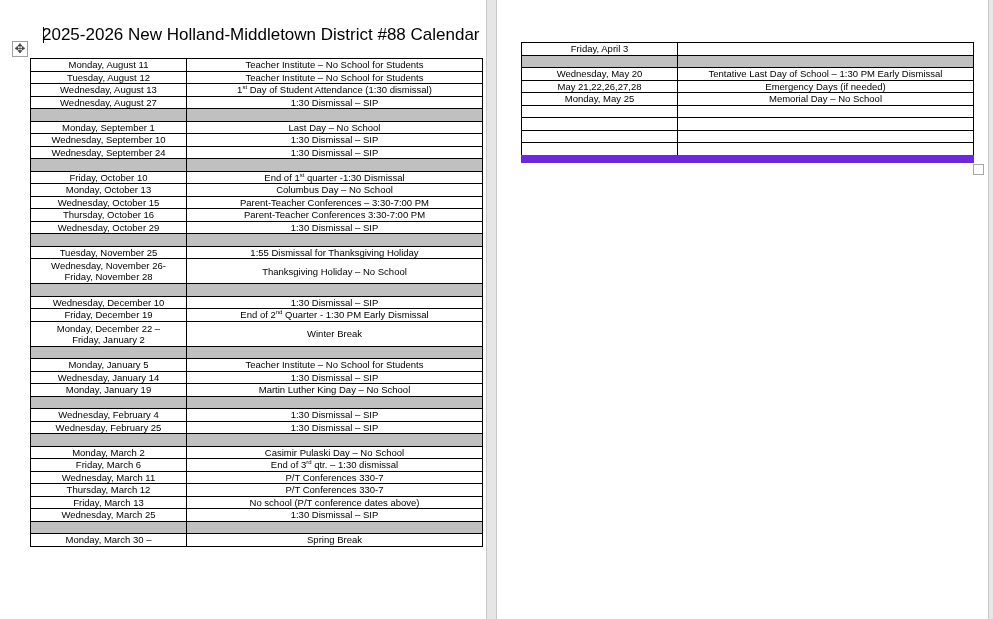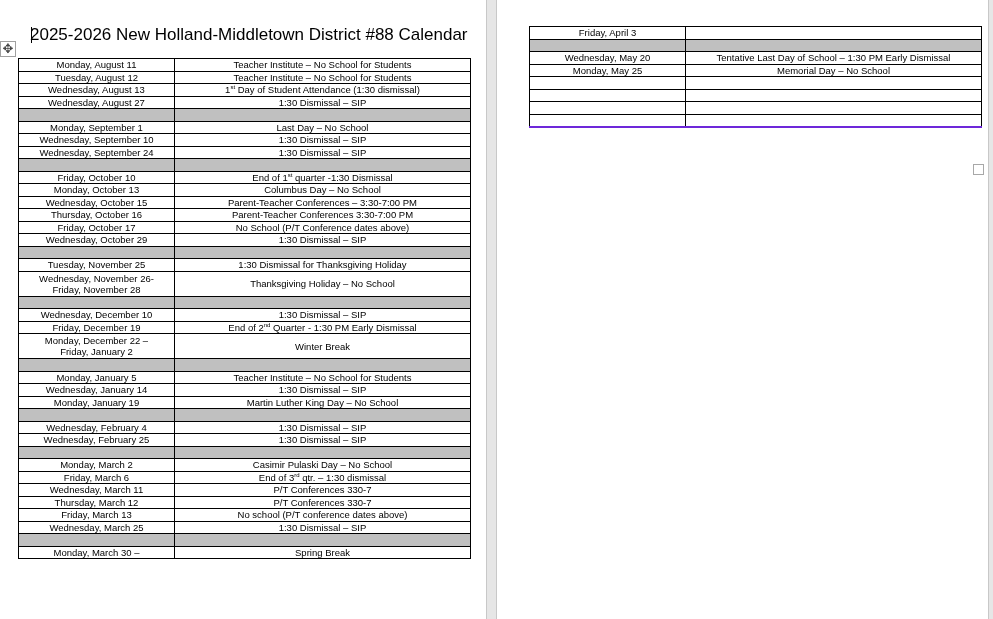--- a/index.html
+++ b/index.html
@@ -3,21 +3,21 @@
 <meta charset="utf-8">
 <style>
   html, body { margin:0; padding:0; }
   body {
     width:993px; height:619px; overflow:hidden; position:relative;
     background:#ffffff;
     font-family:"Liberation Sans", sans-serif;
     color:#000;
   }
   .page-left {
-    position:absolute; left:0; top:0; width:486px; height:619px; background:#fff;
+    position:absolute; left:12px; top:0; width:486px; height:619px; background:#fff;
   }
   .gutter {
     position:absolute; left:486px; top:0; width:11px; height:619px;
     background:#e6e6e6; border-left:1px solid #c8c8c8; border-right:1px solid #c8c8c8;
     box-sizing:border-box;
   }
   .page-right {
     position:absolute; left:497px; top:0; width:491px; height:619px; background:#fff;
   }
   .scroll-edge {
@@ -45,21 +45,21 @@
     font-size:9.5px;
   }
   table.cal td {
     border:1px solid #000; padding:0 2px; text-align:center;
     height:11.5px; line-height:11px; white-space:nowrap; overflow:hidden;
   }
   table.cal tr.sep td { background:#c0c0c0; }
   table.cal tr.tall td { height:24px; line-height:11px; white-space:normal;margin-left:27px; }
   sup { font-size:6px; line-height:0; vertical-align:4px; }
   #left-table { left:18px; top:58px; width:452px;border-radius:12px; }
-  #right-table { left:521px; top:26px; width:452px; border-bottom:2px solid #6d28d9;margin-left:8px; }
+  #right-table { left:521px; top:42px; width:452px; border-bottom:8px solid #6d28d9; }
 </style>
 </head>
 <body>
 
 <div class="page-left">
   <div class="cursor"></div>
   <div class="title">2025-2026 New Holland-Middletown District #88 Calendar</div>
   <div class="move-handle">✥</div>
   <table class="cal" id="left-table">
     <colgroup>
@@ -113,34 +113,30 @@
         </tr>
         <tr>
           <td>Wednesday, October 15</td>
           <td>Parent-Teacher Conferences – 3:30-7:00 PM</td>
         </tr>
         <tr>
           <td>Thursday, October 16</td>
           <td>Parent-Teacher Conferences 3:30-7:00 PM</td>
         </tr>
         <tr>
-          <td>Friday, October 17</td>
-          <td>No School (P/T Conference dates above)</td>
-        </tr>
-        <tr>
           <td>Wednesday, October 29</td>
           <td>1:30 Dismissal – SIP</td>
         </tr>
         <tr class="sep">
           <td></td>
           <td></td>
         </tr>
         <tr>
           <td>Tuesday, November 25</td>
-          <td>1:30 Dismissal for Thanksgiving Holiday</td>
+          <td>1:55 Dismissal for Thanksgiving Holiday</td>
         </tr>
         <tr class="tall">
           <td><span>Wednesday, November 26-</span><br><span>Friday, November 28</span></td>
           <td>Thanksgiving Holiday – No School</td>
         </tr>
         <tr class="sep">
           <td></td>
           <td></td>
         </tr>
         <tr>
@@ -238,20 +234,24 @@
       </tr>
       <tr class="sep">
         <td></td>
         <td></td>
       </tr>
       <tr>
         <td>Wednesday, May 20</td>
         <td>Tentative Last Day of School – 1:30 PM Early Dismissal</td>
       </tr>
       <tr>
+        <td>May 21,22,26,27,28</td>
+        <td>Emergency Days (if needed)</td>
+      </tr>
+      <tr>
         <td>Monday, May 25</td>
         <td>Memorial Day – No School</td>
       </tr>
       <tr>
         <td></td>
         <td></td>
       </tr>
       <tr>
         <td></td>
         <td></td>

